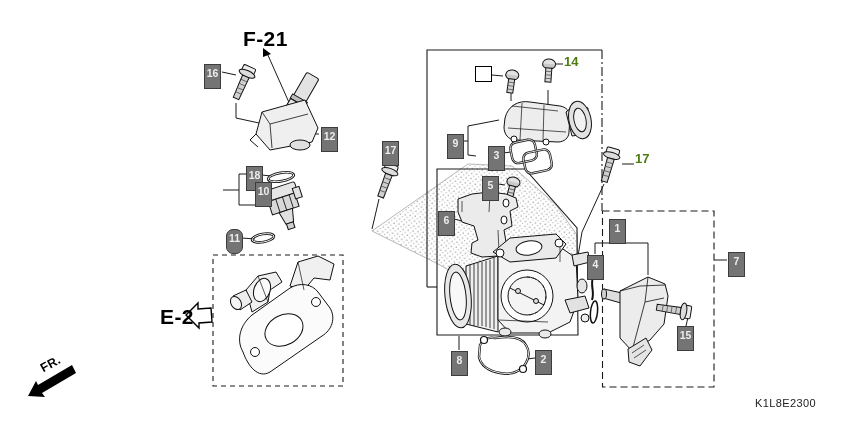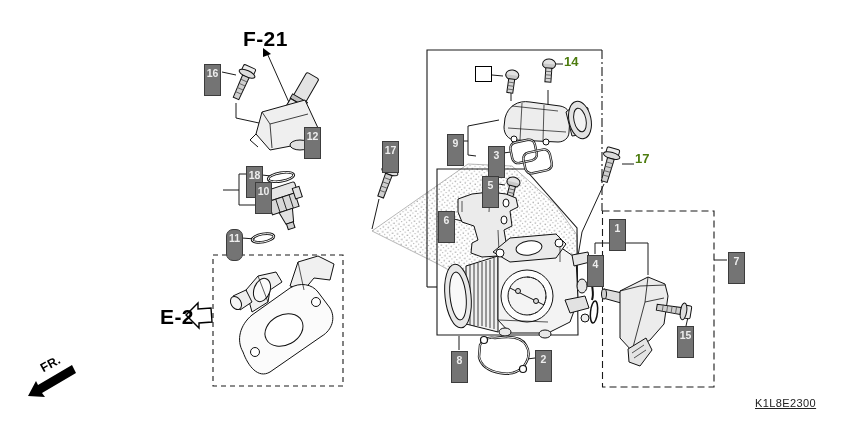--- a/index.html
+++ b/index.html
@@ -3,23 +3,23 @@
 <meta charset="utf-8">
 <style>
   html,body{margin:0;padding:0;background:#fff;}
   .stage{
     position:relative;width:842px;height:421px;background:#ffffff;overflow:hidden;
     font-family:"Liberation Sans", sans-serif;color:#111;
   }
   .stage svg{position:absolute;left:0;top:0;}
   .ref-label{position:absolute;font-weight:bold;font-size:21px;letter-spacing:.4px;color:#000;white-space:nowrap;}
   .ref-label.fr{font-size:12.5px;transform:rotate(-29deg);letter-spacing:.3px;}
-  .code-label{position:absolute;font-size:11px;color:#222;letter-spacing:.4px;white-space:nowrap;text-decoration:underline;}
+  .code-label{position:absolute;font-size:11px;color:#222;letter-spacing:.4px;white-space:nowrap;}
   .callout{
-    position:absolute;width:17px;height:32px;line-height:16px;text-align:center;
+    position:absolute;width:17px;height:25px;line-height:16px;text-align:center;
     background:var(--callout-bg,#747474);color:var(--callout-text,#ededed);
     border:1px solid var(--callout-border,#3c3c3c);
     font-size:10.5px;font-weight:bold;cursor:pointer;box-sizing:border-box;
   }
   .callout.plain{
     background:transparent;border:none;color:#4d7c0f;font-size:13px;font-weight:600;
     width:auto;height:auto;line-height:normal;
   }
   .callout.empty{background:#ffffff;border:1.5px solid #000;width:17px;height:16px;}
 </style>
@@ -238,21 +238,21 @@
       <path d="M632,353 L644,345 M634,358 L646,350" fill="none" stroke-width="0.7"></path>
     </g>
 
     <g>
         <use href="#bolt" transform="translate(681,311) rotate(99)"></use>
       </g>
   </svg>
 
   <div id="callout-layer">
       <div class="callout" style="left: 204px; top: 64px;">16</div>
-      <div class="callout" style="left: 304px; top: 127px;">12</div>
+      <div class="callout" style="left: 321px; top: 127px;">12</div>
       <div class="callout" style="left: 246px; top: 166px;">18</div>
       <div class="callout" style="left: 207px; top: 182px; margin-left: 48px;">10</div>
       <div class="callout" style="left: 226px; top: 229px; border-radius: 7px;">11</div>
       <div class="callout" style="left: 447px; top: 134px;">9</div>
       <div class="callout" style="left: 488px; top: 146px;">3</div>
       <div class="callout empty" style="left: 475px; top: 66px;"></div>
       <div class="callout plain" style="left: 564px; top: 54px;">14</div>
       <div class="callout" style="left: 382px; top: 141px;">17</div>
       <div class="callout plain" style="left: 635px; top: 151px;">17</div>
       <div class="callout" style="left: 482px; top: 176px;">5</div>

